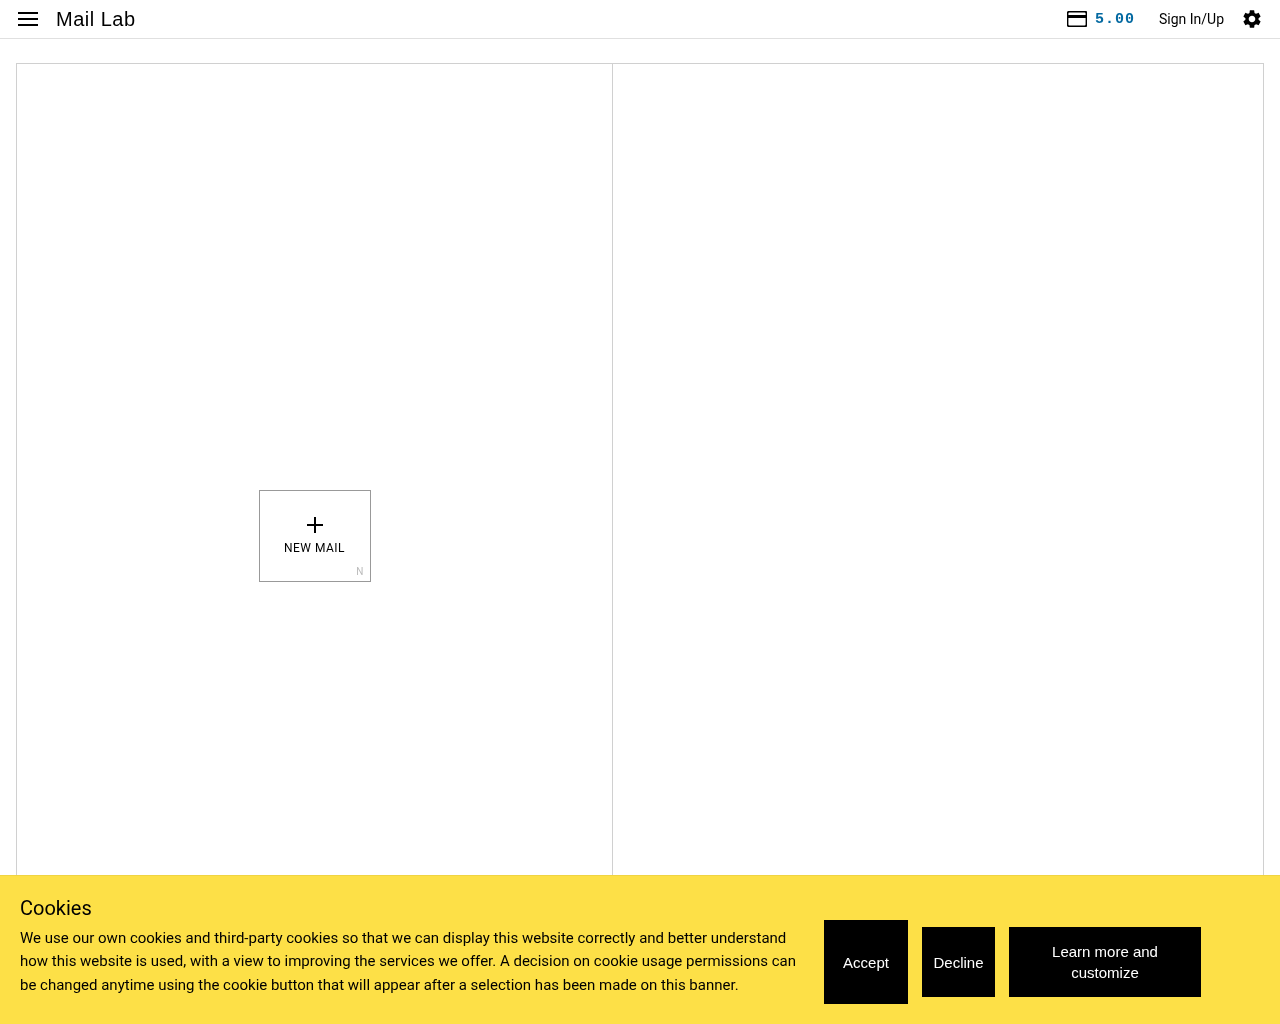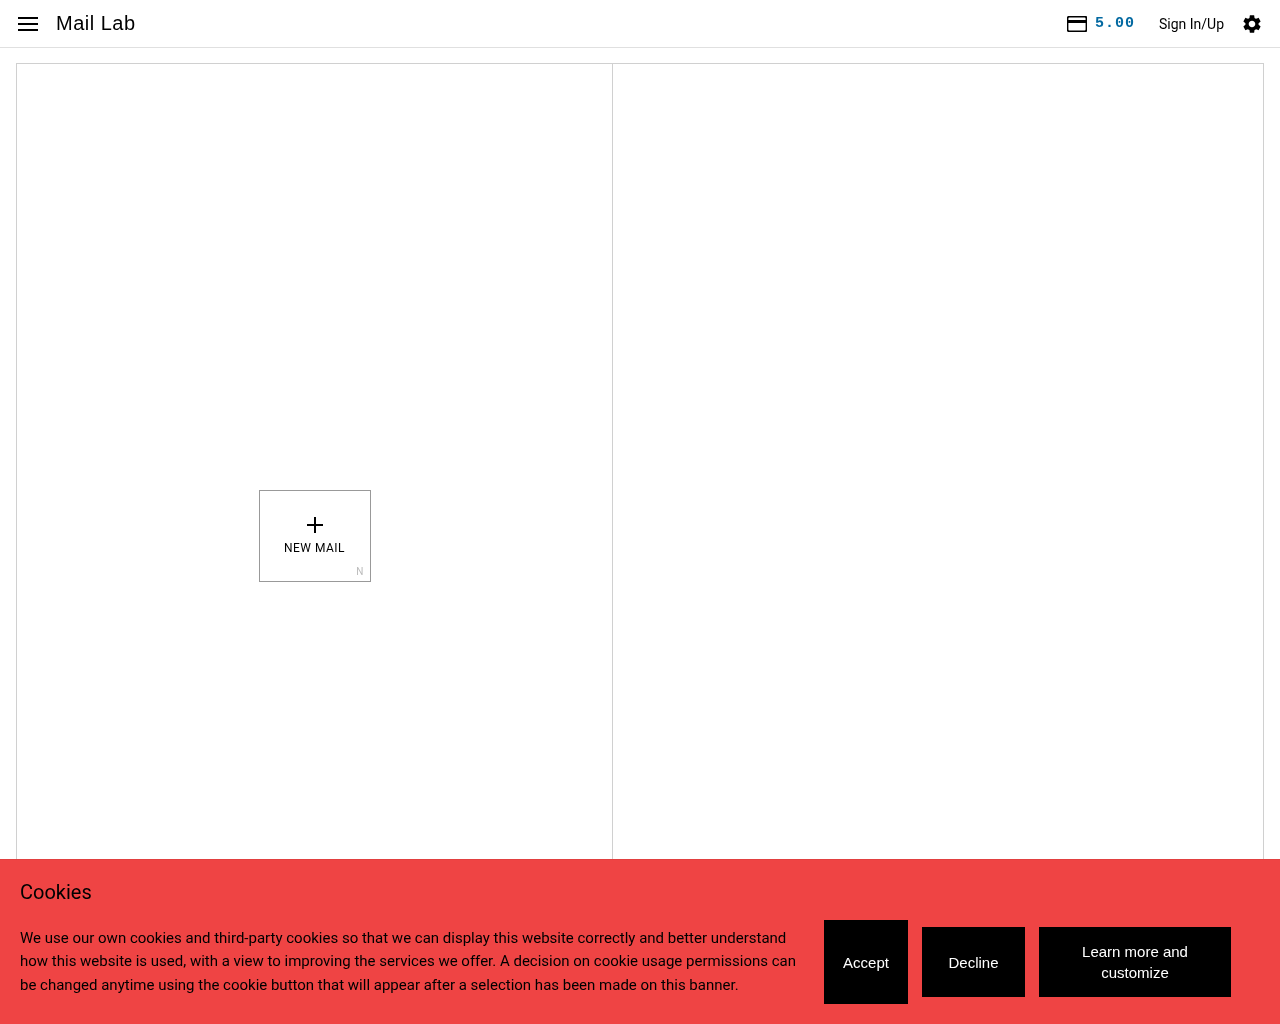--- a/index.html
+++ b/index.html
@@ -9,21 +9,21 @@
     }
     body {
       font-family: -apple-system, BlinkMacSystemFont, "Segoe UI", Roboto, Helvetica, Arial, sans-serif;
       background: #ffffff;
       width: 1280px;
       height: 1024px;
       overflow: hidden;
       position: relative;
     }
     .header {
-      height: 48px;
+      height: 39px;
       display: flex;
       align-items: center;
       padding: 16px 16px;
       border-bottom: 1px solid #e0e0e0;
     }
     .menu-btn {
       width: 24px;
       height: 24px;
       display: flex;
       align-items: center;
@@ -111,25 +111,24 @@
       bottom: 4px;
       right: 6px;
       font-size: 10px;
       color: #bbb;
     }
     .cookie-banner {
       position: absolute;
       bottom: 0;
       left: 0;
       right: 0;
-      background: #ef4444;
+      background: #fde047;
       padding: 20px;
       display: flex;
       flex-direction: column;
-      gap: 16px;
       border-top: 1px solid rgba(0,0,0,0.05);
     }
     .cookie-title {
       font-size: 20px;
       font-weight: 400;
       color: #000;
     }
     .cookie-row {
       display: flex;
       align-items: center;
@@ -151,21 +150,21 @@
       display: flex;
       align-items: center;
       justify-content: center;
       text-align: center;
     }
     .cookie-btn.accept {
       width: 84px;
       height: 84px;
     }
     .cookie-btn.decline {
-      width: 103px;
+      width: 73px;
       height: 70px;
     }
     .cookie-btn.learn {
       width: 192px;
       height: 70px;
       line-height: 1.4;
       padding: 0 20px;
     }
     svg { display: block; }
   </style>

